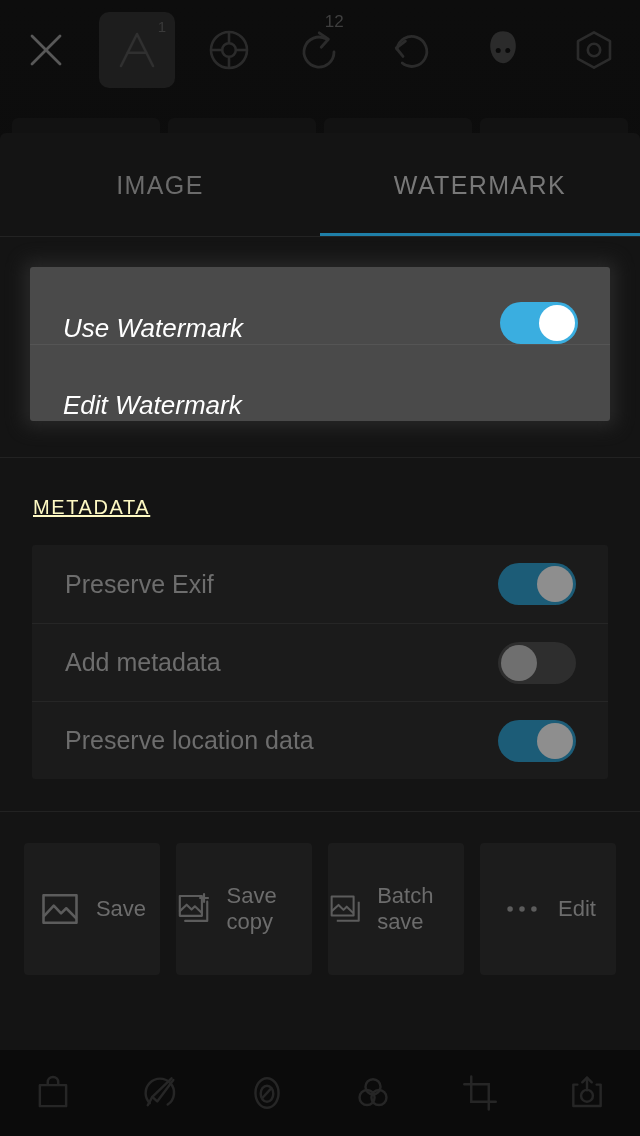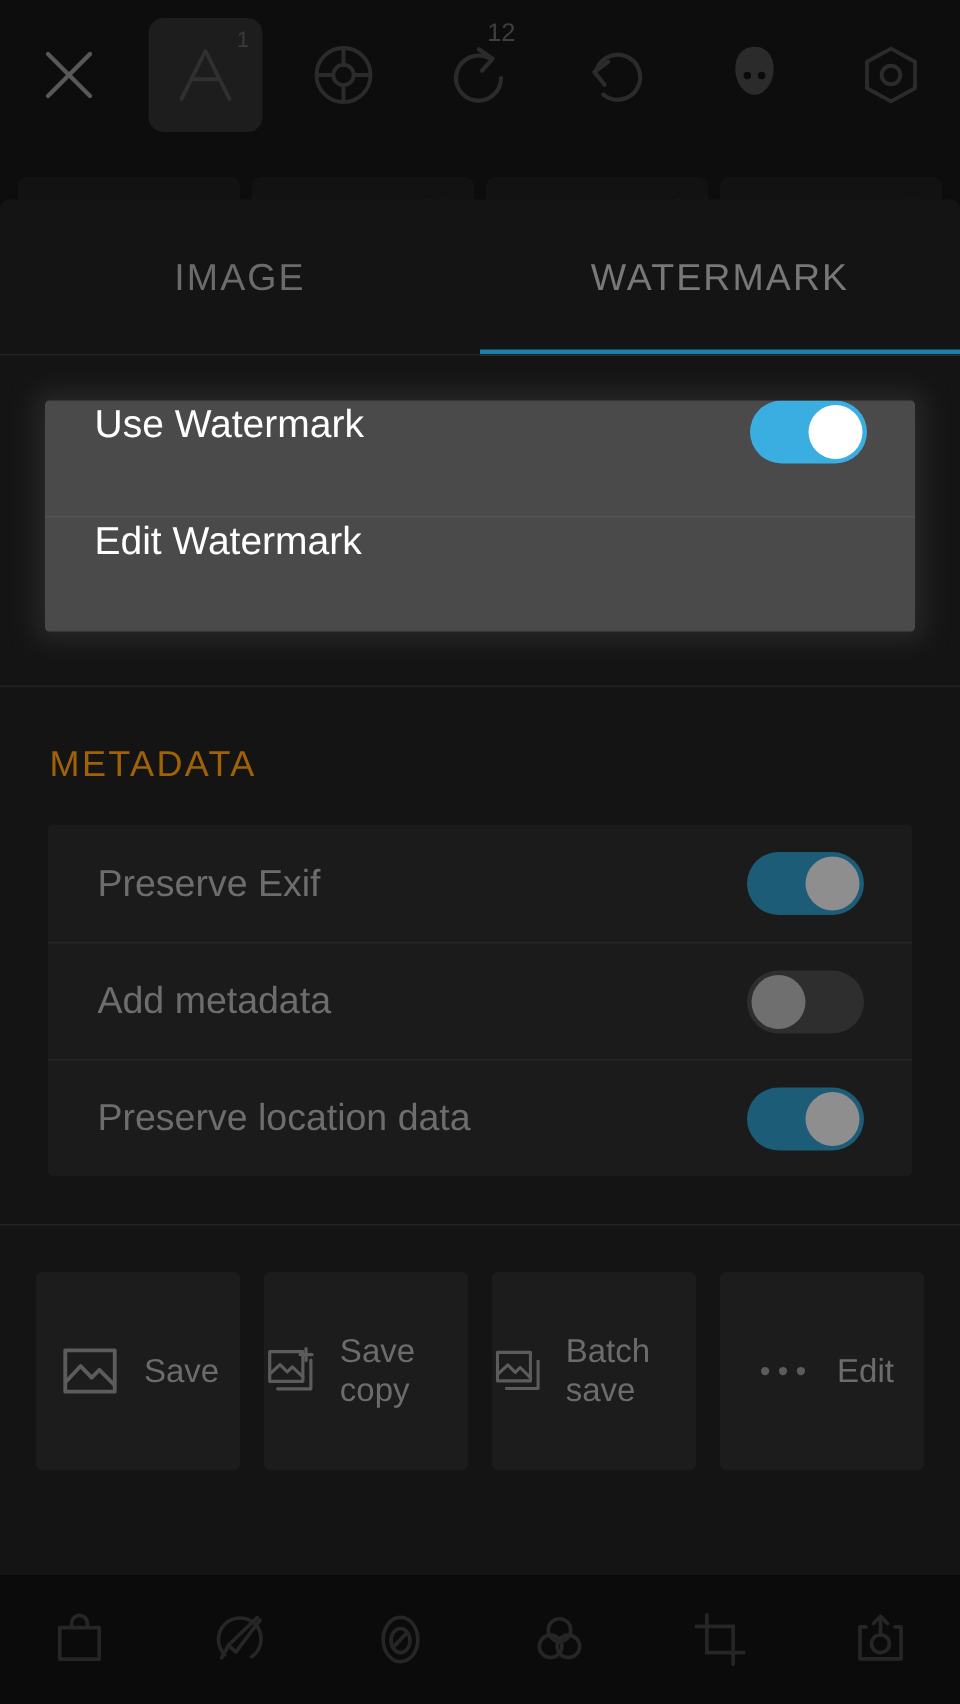--- a/index.html
+++ b/index.html
@@ -185,23 +185,24 @@
   }
   .wm-card {
     position: relative;
     background: #4a4a4a;
     border-radius: 3px;
     overflow: hidden;
   }
   .wm-row {
     height: 77px;
     display: flex;
-    align-items: flex-start;
+    align-items: flex-end;
     padding: 0 32px 0 33px;
     box-sizing: border-box;
+    font-style: italic;
   }
   .wm-row + .wm-row { border-top: 1px solid #555; }
   .wm-label {
     flex: 1 1 auto;
     font-size: 26px;
     color: #ffffff;
   }
 
   
   .toggle {
@@ -227,24 +228,25 @@
 
   
   .divider {
     height: 1px;
     background: #222;
     margin: 36px 0 0 0;
   }
 
   
   .section-title {
-    font-size: 24px;
+    font-size: 20px;
     letter-spacing: 1.6px;
-    color: #a16207;
+    color: #fef9c3;
     padding: 38px 0 0 33px;
+    text-decoration: underline;
   }
   .md-card {
     margin: 26px 32px 0 32px;
     background: #1b1b1b;
     border-radius: 3px;
     overflow: hidden;
   }
   .md-row {
     height: 78px;
     display: flex;

